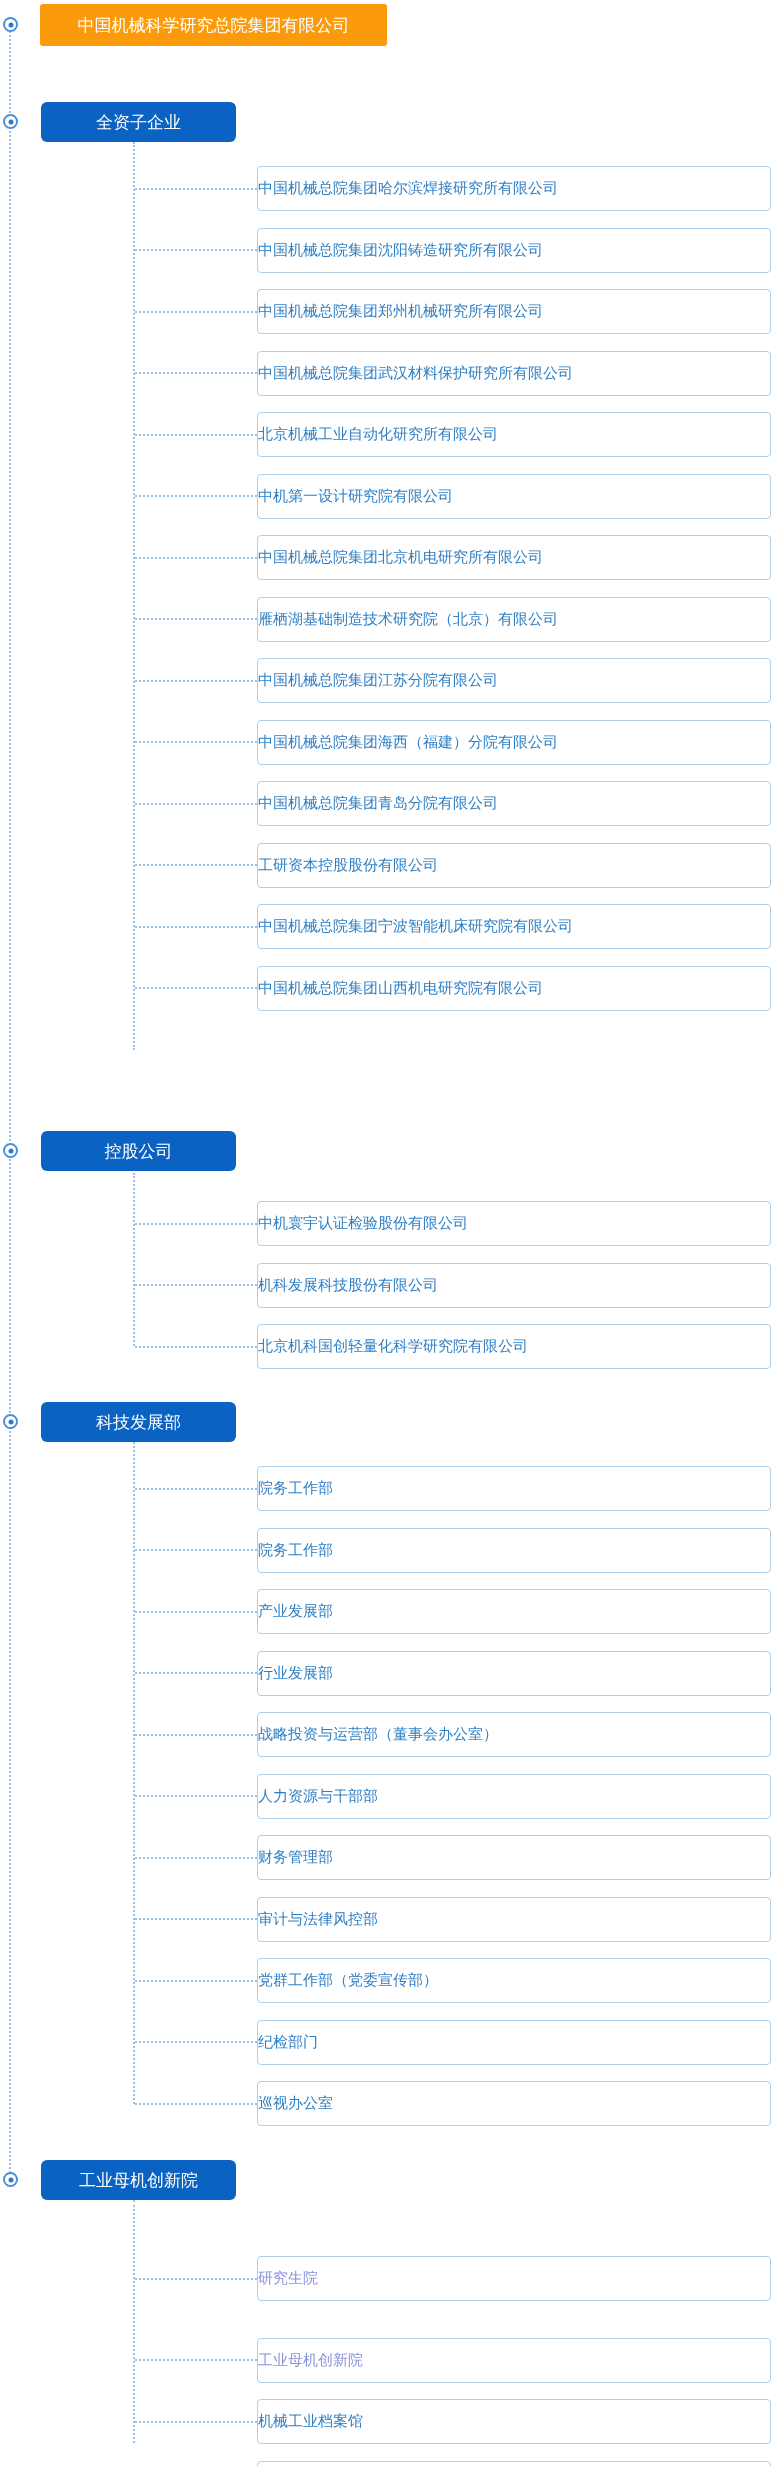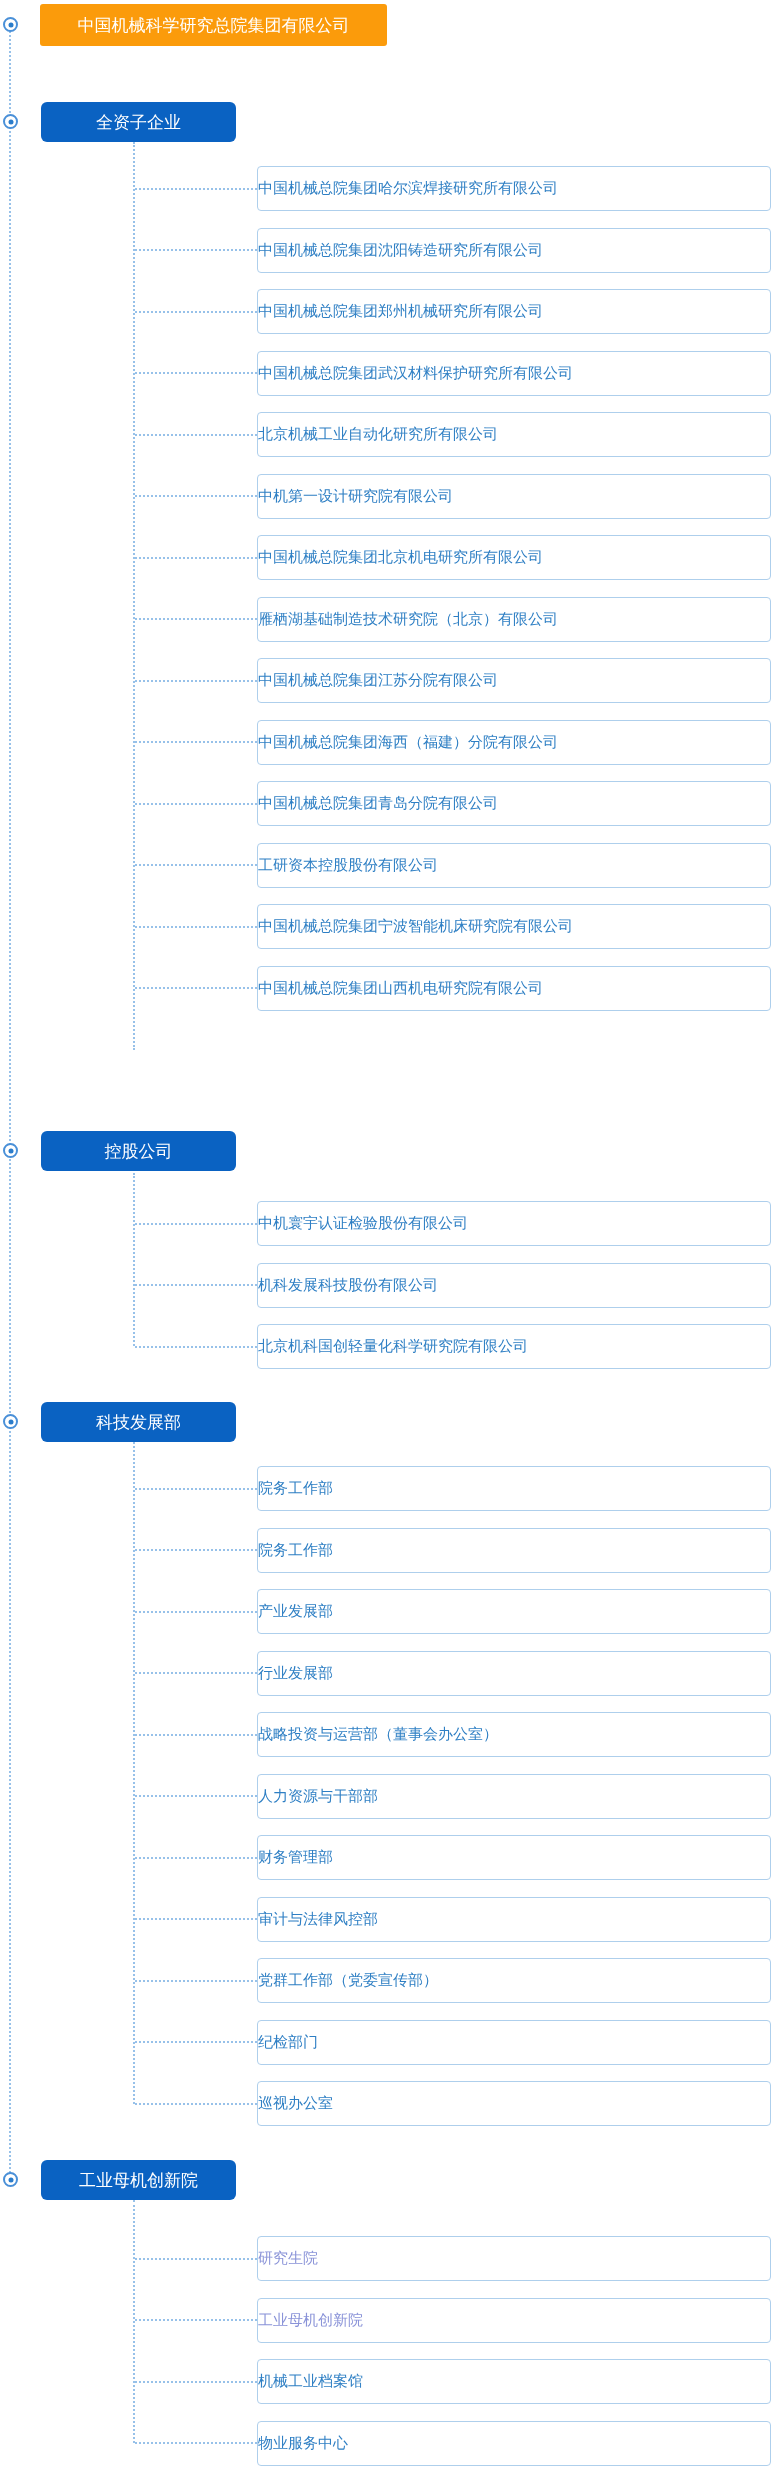--- a/index.html
+++ b/index.html
@@ -28,21 +28,21 @@
     color:#fff;border-radius:6px;display:flex;align-items:center;justify-content:center;
     font-size:17px;z-index:1;cursor:pointer;}
 
   
   .items{position:absolute;left:257px;display:flex;flex-direction:column;gap:16.5px;z-index:1;}
   .item{box-sizing:border-box;position:relative;width:514px;height:45px;background:#fff;
     border:1px solid var(--item-border,#aecfec);border-radius:4px;display:flex;align-items:center;
     font-size:15px;color:var(--item-text,#2e7fc4);cursor:pointer;}
   .item::before{content:"";position:absolute;left:-123px;top:50%;margin-top:-1px;width:122px;height:0;
     border-top:2px dotted var(--connector,#97c1e9);}
-  .item.light{color:var(--item-text-light,#8a93d8);}
+  .item.light{color:var(--item-text-light,#8a93d8);margin-top:20px;}
 </style>
 </head>
 <body>
 
 <div class="canvas">
 
   <div class="vline main-spine"></div>
 
   <span class="bullseye" style="top:17px"></span>
   <span class="bullseye" style="top:114px"></span>

